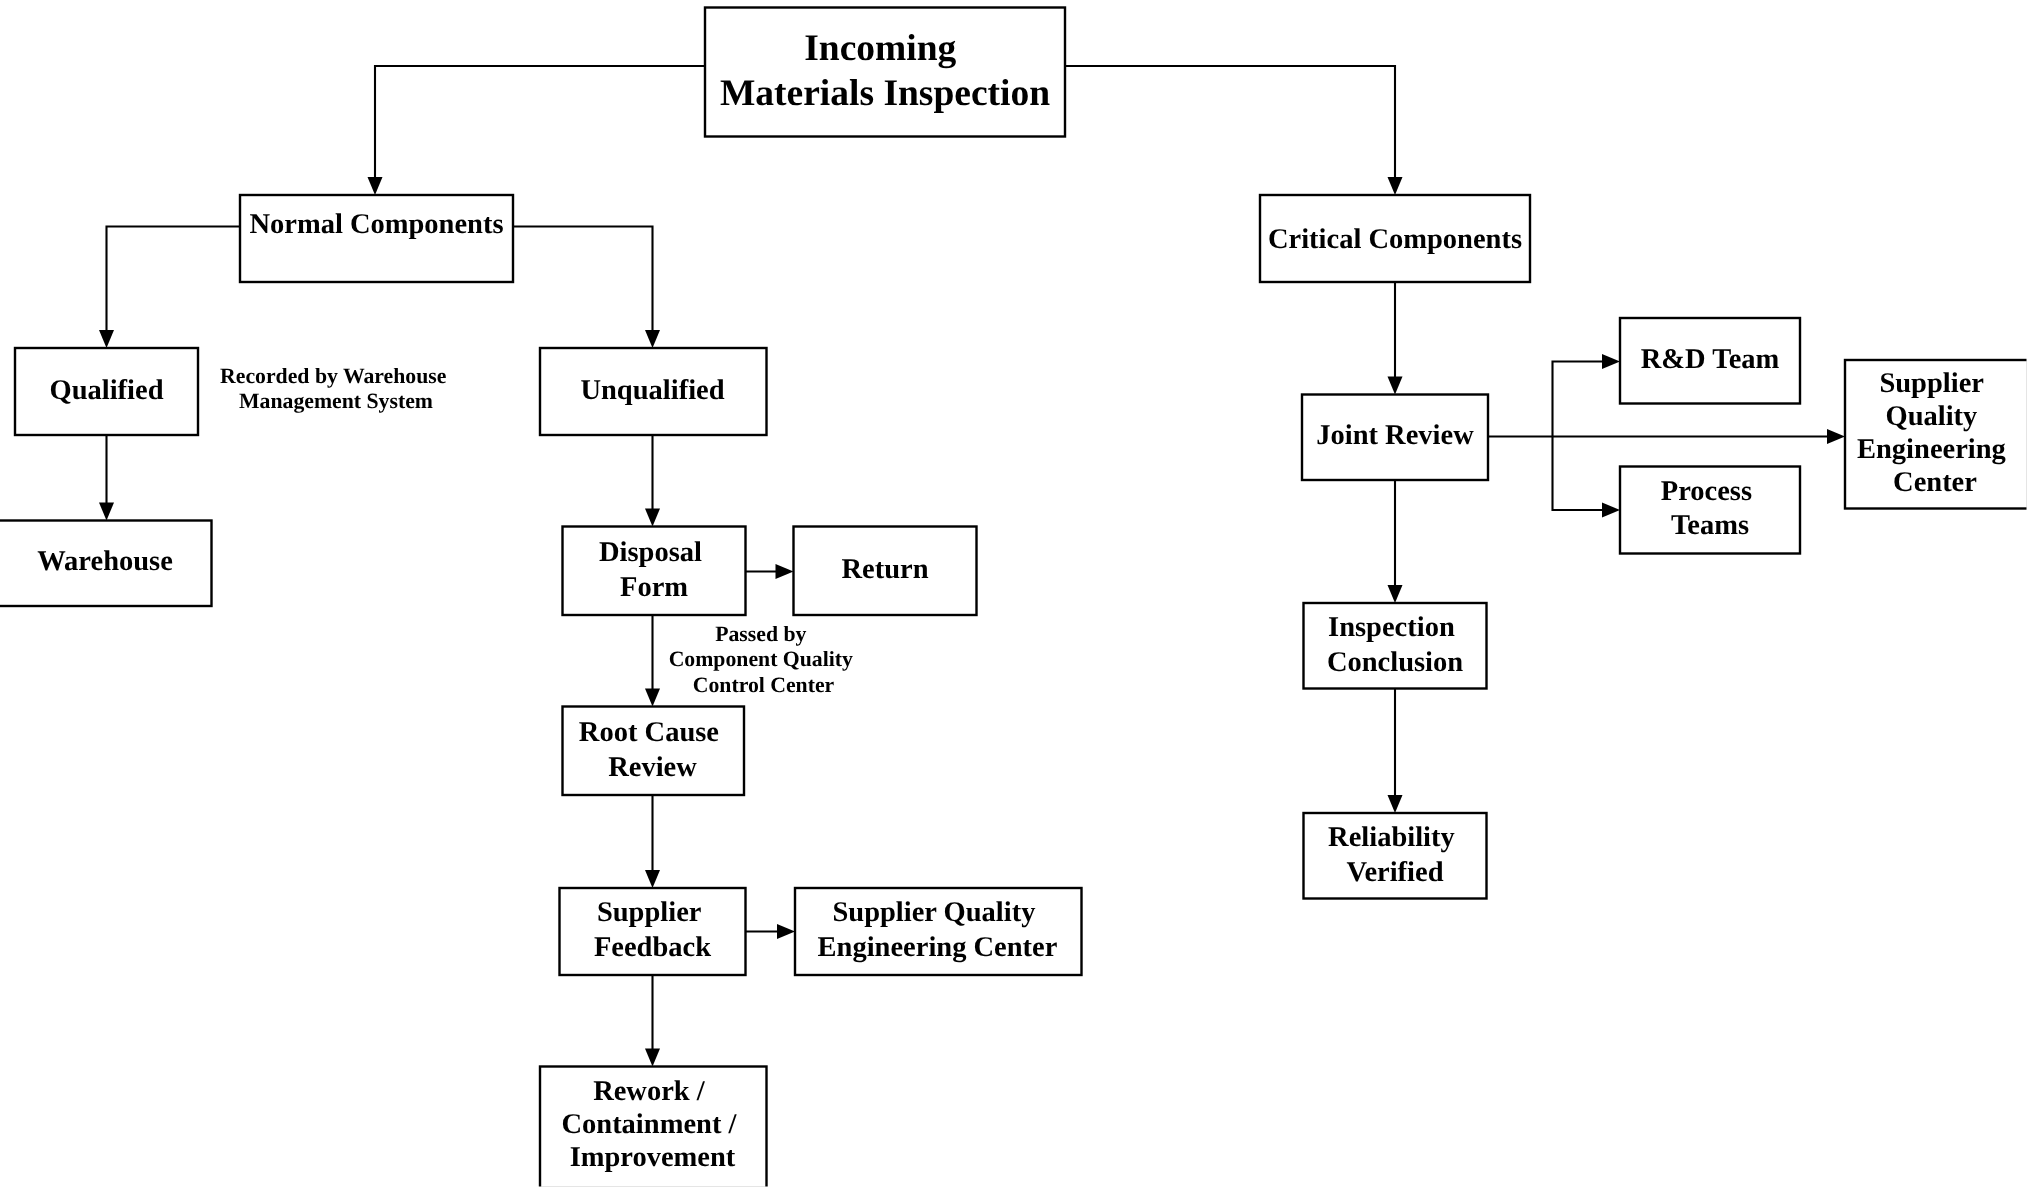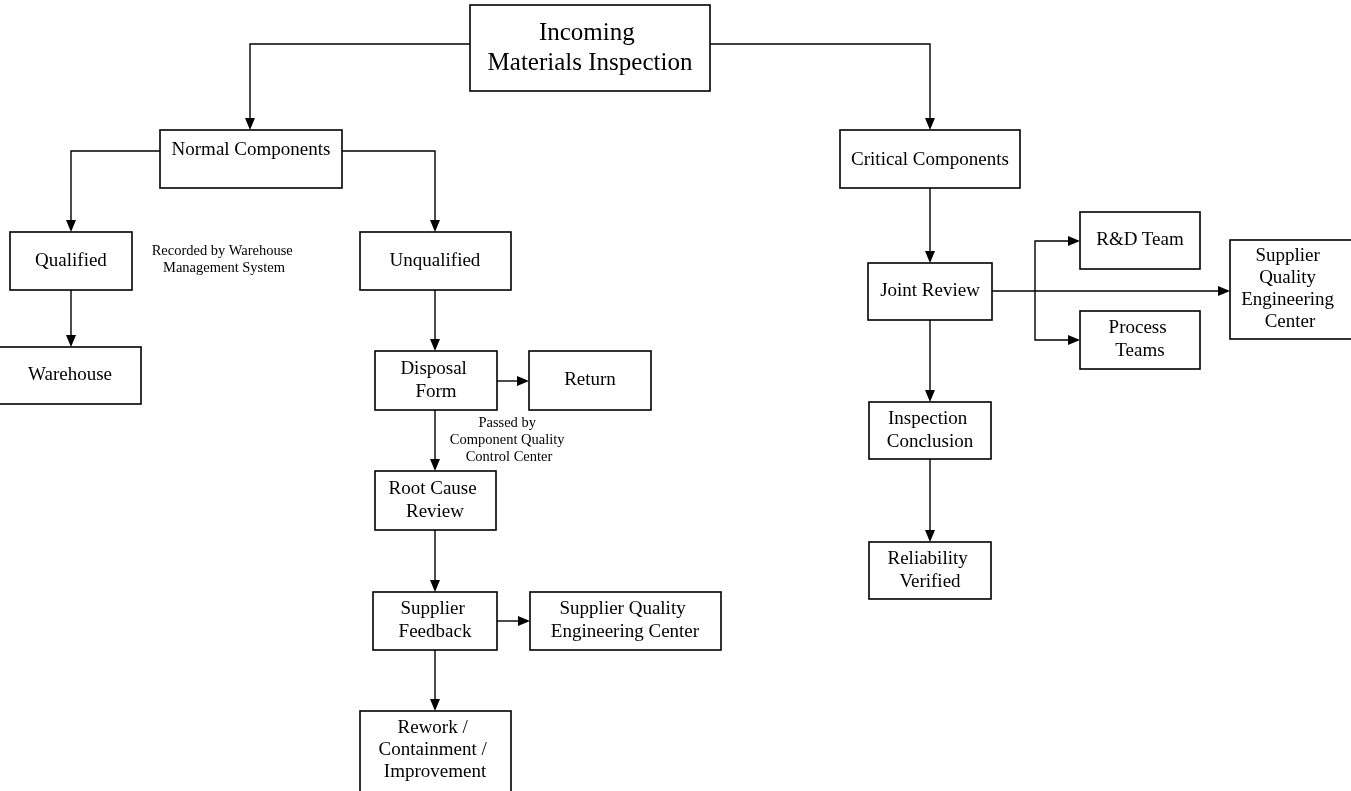--- a/index.html
+++ b/index.html
@@ -10,20 +10,21 @@
   body {
     width: 1351px;
     height: 791px;
     overflow: hidden;
     font-family: "Liberation Serif", "DejaVu Serif", serif;
   }
   #flow-root {
     position: relative;
     width: 1351px;
     height: 791px;
+    font-weight: bold;
   }
   svg#flow-svg {
     position: absolute;
     top: 0;
     left: 0;
     width: 1351px;
     height: 791px;
     display: block;
   }
   .node-rect {

